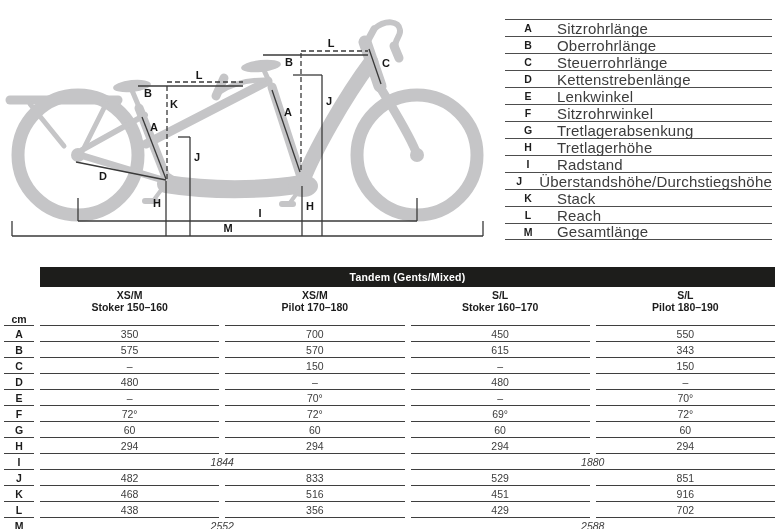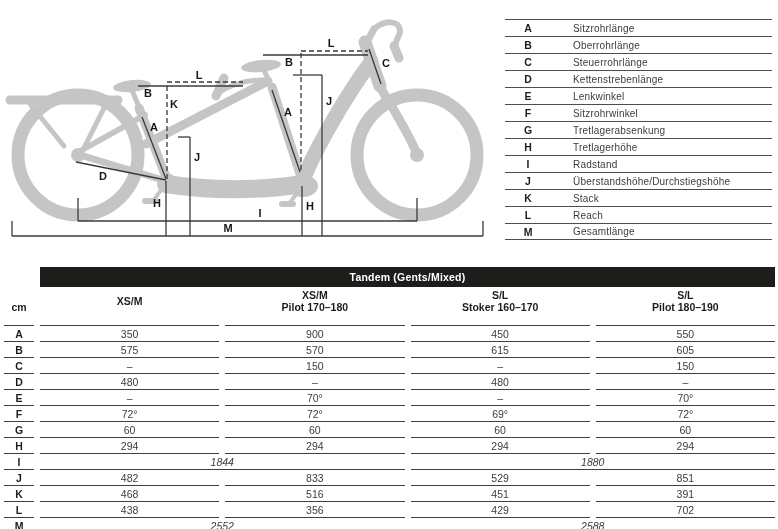--- a/index.html
+++ b/index.html
@@ -8,35 +8,35 @@
   .canvas { position:relative; width:778px; height:529px; background:#fff; }
 
   
   .diagram { position:absolute; left:0; top:0; width:497px; height:262px; }
 
   
   .legend { position:absolute; left:505px; top:19px; width:267px; }
   .lrow { display:flex; align-items:center; height:17px; border-top:1px solid #4d4d4d; }
   .lrow:last-child { border-bottom:1px solid #4d4d4d; }
   .lkey { width:46px; text-align:center; font-weight:bold; font-size:10.5px; color:#1c1c1c; }
-  .ltxt { padding-left:6px; font-size:10px; color:#3c3c3c; letter-spacing:.2px;margin-left:16px; }
+  .ltxt { padding-left:6px; font-size:15px; color:#3c3c3c; letter-spacing:.2px; }
 
   
   .geo { position:absolute; left:4px; top:267px; width:771px;
          display:grid; grid-template-columns:30px repeat(4,1fr); column-gap:6px; }
   .t-bar { grid-column:2 / -1; height:20px; background:#1d1d1b; color:#ffffff;
            font-weight:bold; font-size:10.5px; display:flex; align-items:center;
            justify-content:center; letter-spacing:.2px; }
   .t-barpad { height:20px; }
   .t-head { border-bottom:1.5px solid #3f3f3f; text-align:center; font-weight:bold;
             font-size:10.5px; line-height:12px; color:#1c1c1c; padding:2px 0 12px 0;
             display:flex; flex-direction:column; justify-content:center; }
   .t-unit { border-bottom:1.5px solid #3f3f3f; display:flex; align-items:flex-end;
             justify-content:center; font-weight:bold; font-size:10.5px; color:#1c1c1c;
-            padding-bottom:12px;text-align:right; }
+            padding-bottom:0;text-align:right; }
   .cell { height:16px; line-height:14.5px; border-bottom:1.5px solid #3f3f3f;
           text-align:center; font-size:10.5px; color:#3c3c3c; padding-top:1px; }
   .rkey { font-weight:bold; color:#1c1c1c; }
   .span2 { grid-column:span 2;font-style:italic; }
 
   
   .dlabel { font-family:"Liberation Sans", sans-serif; font-size:11px; font-weight:bold;
             fill:#171717; text-anchor:middle; }
 </style>
 </head>
@@ -185,45 +185,46 @@
       </div>
   </div>
 
   <div class="geo">
     <div class="t-barpad"></div>
     <div class="t-bar">Tandem (Gents/Mixed)</div>
 
     <div class="t-unit">cm</div>
     <div class="t-head">
         <div>XS/M</div>
+        <div>Stoker 150–160</div>
       </div>
     <div class="t-head">
         <div>XS/M</div>
         <div>Pilot 170–180</div>
       </div>
     <div class="t-head">
         <div>S/L</div>
         <div>Stoker 160–170</div>
       </div>
     <div class="t-head">
         <div>S/L</div>
         <div>Pilot 180–190</div>
       </div>
 
     <div class="cell rkey">A</div>
     <div class="cell">350</div>
-    <div class="cell">900</div>
+    <div class="cell">700</div>
     <div class="cell">450</div>
     <div class="cell">550</div>
 
     <div class="cell rkey">B</div>
     <div class="cell">575</div>
     <div class="cell">570</div>
     <div class="cell">615</div>
-    <div class="cell">605</div>
+    <div class="cell">343</div>
 
     <div class="cell rkey">C</div>
     <div class="cell">–</div>
     <div class="cell">150</div>
     <div class="cell">–</div>
     <div class="cell">150</div>
 
     <div class="cell rkey">D</div>
     <div class="cell">480</div>
     <div class="cell">–</div>
@@ -261,21 +262,21 @@
     <div class="cell rkey">J</div>
     <div class="cell">482</div>
     <div class="cell">833</div>
     <div class="cell">529</div>
     <div class="cell">851</div>
 
     <div class="cell rkey">K</div>
     <div class="cell">468</div>
     <div class="cell">516</div>
     <div class="cell">451</div>
-    <div class="cell">391</div>
+    <div class="cell">916</div>
 
     <div class="cell rkey">L</div>
     <div class="cell">438</div>
     <div class="cell">356</div>
     <div class="cell">429</div>
     <div class="cell">702</div>
 
     <div class="cell rkey">M</div>
     <div class="cell span2">2552</div>
     <div class="cell span2">2588</div>

